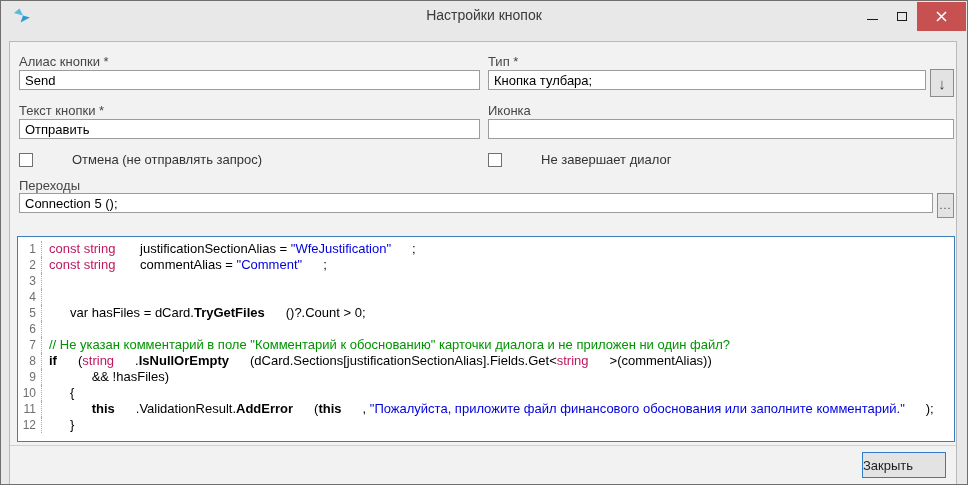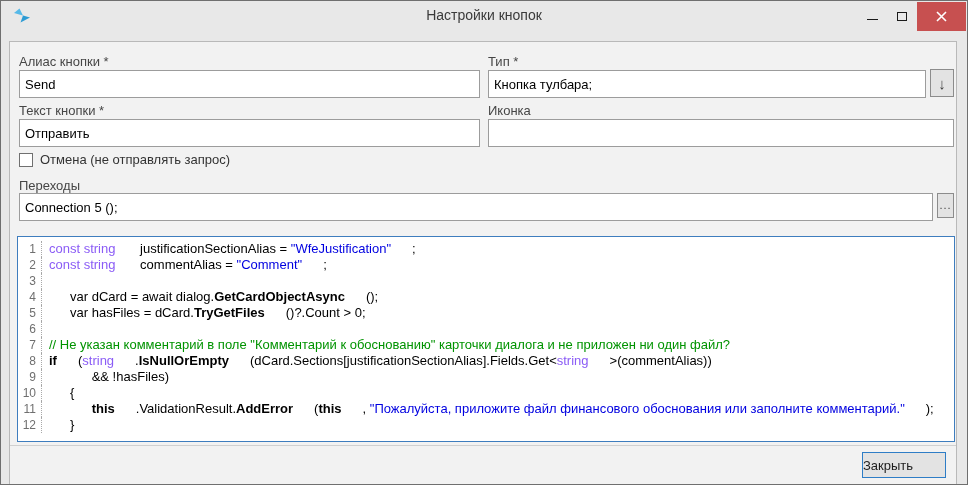--- a/index.html
+++ b/index.html
@@ -33,52 +33,52 @@
   .win-btn.close { width: 49px; background: #c75050; }
   .glyph-min { width: 11px; height: 0; border-top: 1px solid #1a1a1a; margin-top: 6px; }
   .glyph-max { width: 10px; height: 9px; border: 1px solid #1a1a1a; background: transparent; }
   
   .panel {
     position: absolute; left: 8px; top: 40px; width: 948px; height: 445px;
     background: #f2f2f2; border: 1px solid #b9b9b9;
   }
   .field-label { position: absolute; font-size: 13px; color: #464646; white-space: nowrap; }
   .tb {
-    position: absolute; height: 28px;
+    position: absolute; height: 20px;
     border: 1px solid #9c9c9c; background: #ffffff;
     font-family: "Liberation Sans", sans-serif; font-size: 13px; color: #000;
     padding: 0 5px; outline: none;
   }
   .sq-btn {
     position: absolute;
     border: 1px solid #8c8c8c; background: #e3e3e3;
     display: flex; align-items: center; justify-content: center;
     font-size: 15px; color: #3f3f3f; cursor: default;
   }
-  .cb-row { position: absolute; display: flex; align-items: center; }
+  .cb-row { position: absolute; display: flex; align-items: center; gap: 32px; }
   .cb-box { width: 14px; height: 14px; border: 1px solid #707070; background: #fff; flex-shrink: 0; }
   .cb-label { font-size: 13px; color: #333; margin-left: 7px; white-space: nowrap; }
   
   .editor {
     position: absolute; left: 7px; top: 194px; width: 938px; height: 206px;
     background: #ffffff; border: 1px solid #3e7dbe;
     padding-top: 4px;
     overflow: hidden;
     font-size: 13px;
   }
   .code-row { display: flex; line-height: 16px; height: 16px; }
   .ln {
     width: 24px; flex-shrink: 0;
     text-align: right; padding-right: 5px; margin-right: 7px;
     border-right: 1px dotted #a9a9a9;
     color: #6f6f6f; font-size: 12px;
   }
   .code-text { white-space: pre; color: #000; }
   .seg-plain   { color: #000000; padding-left: 21px; }
-  .seg-keyword { color: #8b5cf6; }
+  .seg-keyword { color: #be185d; }
   .seg-string  { color: #0000e0; }
   .seg-comment { color: #009300; }
   .seg-bold    { color: #000000; font-weight: bold; }
   
   .footer-sep { position: absolute; left: 0; right: 0; bottom: 39px; border-top: 1px solid #d0d0d0; }
   .close-btn {
     position: absolute; right: 10px; bottom: 7px;
     width: 84px; height: 26px;
     background: #e3e3e3; border: 1px solid #2e7dc6;
     font-family: "Liberation Sans", sans-serif; font-size: 13px; color: #1e1e1e;
@@ -129,20 +129,24 @@
     <div class="field-label" style="left:9px; top:61px;">Текст кнопки  *</div>
     <input class="tb" style="left: 9px; top: 77px; width: 461px;" value="Отправить">
 
     <div class="field-label" style="left:478px; top:61px;">Иконка</div>
     <input class="tb" style="left: 478px; top: 77px; width: 466px;" value="">
 
     <div class="cb-row" style="left:9px; top:110px;">
       <span class="cb-box"></span>
       <span class="cb-label">Отмена (не отправлять запрос)</span>
     </div>
+    <div class="cb-row" style="left:478px; top:110px;">
+      <span class="cb-box"></span>
+      <span class="cb-label">Не завершает диалог</span>
+    </div>
 
     <div class="field-label" style="left:9px; top:136px;">Переходы</div>
     <input class="tb" style="left: 9px; top: 151px; width: 914px;" value="Connection 5 ();">
     <div class="sq-btn" style="left:927px; top:151px; width:17px; height:25px; font-size:11px; letter-spacing:1px; align-items:flex-end; padding-bottom:6px;">
       <span>...</span>
     </div>
 
     <div class="field-label" style="left:9px; top:178px;margin-top:44px;">Сценарий</div>
     <div class="editor">
       <div>
@@ -153,21 +157,20 @@
           <div class="code-row">
             <span class="ln">2</span>
             <span class="code-text"><span class="seg-keyword">const string </span><span class="seg-plain">commentAlias = </span><span class="seg-string">"Comment"</span><span class="seg-plain">;</span></span>
           </div>
           <div class="code-row">
             <span class="ln">3</span>
             <span class="code-text"></span>
           </div>
           <div class="code-row">
             <span class="ln">4</span>
-            <span class="code-text"><span class="seg-plain">var dCard = await dialog.</span><span class="seg-bold">GetCardObjectAsync</span><span class="seg-plain">();</span></span>
           </div>
           <div class="code-row">
             <span class="ln">5</span>
             <span class="code-text"><span class="seg-plain">var hasFiles = dCard.</span><span class="seg-bold">TryGetFiles</span><span class="seg-plain">()?.Count &gt; 0;</span></span>
           </div>
           <div class="code-row">
             <span class="ln">6</span>
             <span class="code-text"></span>
           </div>
           <div class="code-row">

